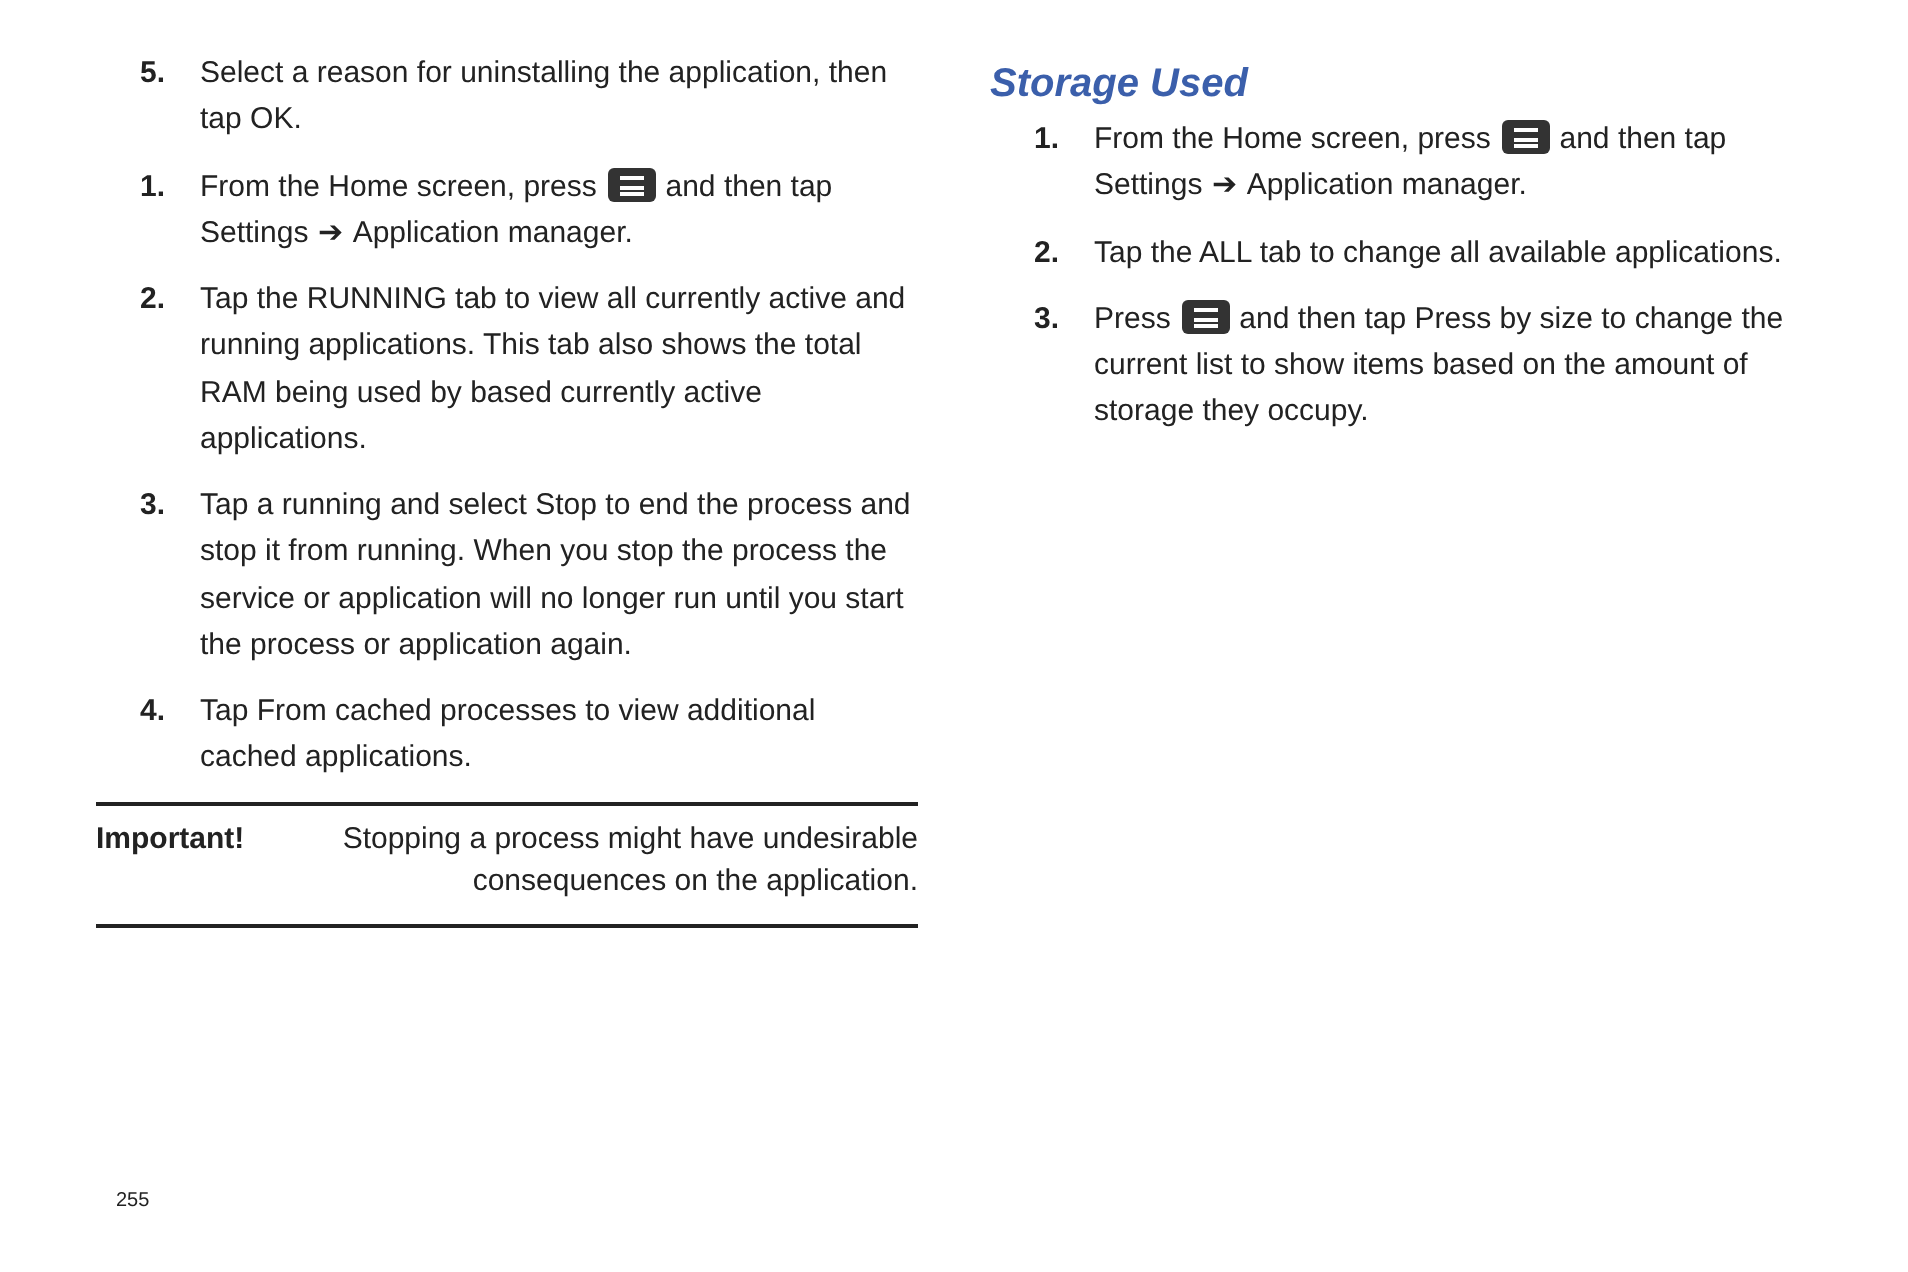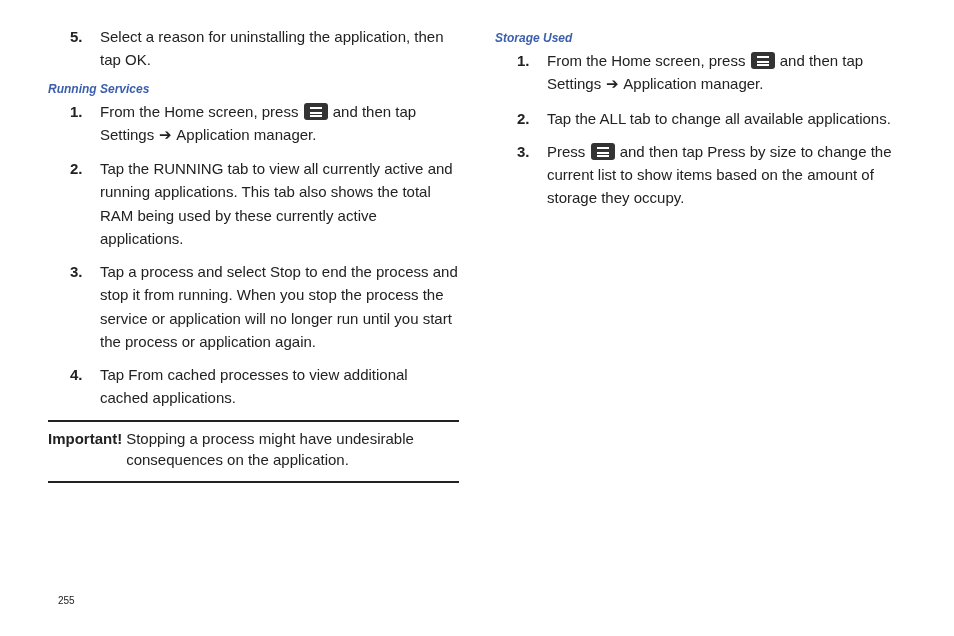--- a/index.html
+++ b/index.html
@@ -18,21 +18,21 @@
     gap: 36px;
   }
   .col {
     flex: 1;
     min-width: 0;
   }
   .heading {
     color: #3b5fab;
     font-style: italic;
     font-weight: bold;
-    font-size: 12px;
+    font-size: 20px;
     margin: 6px 0 4px 0;
   }
   .intro {
     margin: 0 0 6px 10px;
     line-height: 1.45;
   }
   ol {
     list-style: none;
     padding: 0;
     margin: 0 0 6px 22px;
@@ -86,20 +86,21 @@
     margin: 0 0 6px 0;
     line-height: 1.45;
   }
   .important-block .lbl {
     font-weight: bold;
     flex: 0 0 auto;
     padding-right: 4px;
   }
   .important-block .txt {
     flex: 1;
+    text-align: right;
   }
   .page-num {
     position: absolute;
     left: 58px;
     bottom: 30px;
     font-size: 10px;
   }
 </style>
 </head>
 <body>
@@ -108,35 +109,34 @@
 
   <div class="col">
 
     <ol>
       <li>
         <span class="num">5.</span>
         <span>Select a reason for uninstalling the application, then tap </span><span class="bold">OK</span><span>.</span>
       </li>
     </ol>
 
-    <div class="heading">Running Services</div>
 
 
     <ol>
       <li>
         <span class="num">1.</span>
         <span>From the Home screen, press </span><span class="menu-icon"></span><span> and then tap </span><span class="bold">Settings</span><span class="bold arrow"> ➔ </span><span class="bold">Application manager</span><span>.</span>
       </li>
       <li>
         <span class="num">2.</span>
-        <span>Tap the </span><span class="bold">RUNNING</span><span> tab to view all currently active and running applications. This tab also shows the total RAM being used by these currently active applications.</span>
+        <span>Tap the </span><span class="bold">RUNNING</span><span> tab to view all currently active and running applications. This tab also shows the total RAM being used by based currently active applications.</span>
       </li>
       <li>
         <span class="num">3.</span>
-        <span>Tap a process and select </span><span class="bold">Stop</span><span> to end the process and stop it from running. When you stop the process the service or application will no longer run until you start the process or application again.</span>
+        <span>Tap a running and select </span><span class="bold">Stop</span><span> to end the process and stop it from running. When you stop the process the service or application will no longer run until you start the process or application again.</span>
       </li>
       <li>
         <span class="num">4.</span>
         <span>Tap </span><span class="bold">From cached processes</span><span> to view additional cached applications.</span>
       </li>
     </ol>
 
     <hr class="hr">
     <div class="important-block">
       <span class="lbl">Important!</span>

